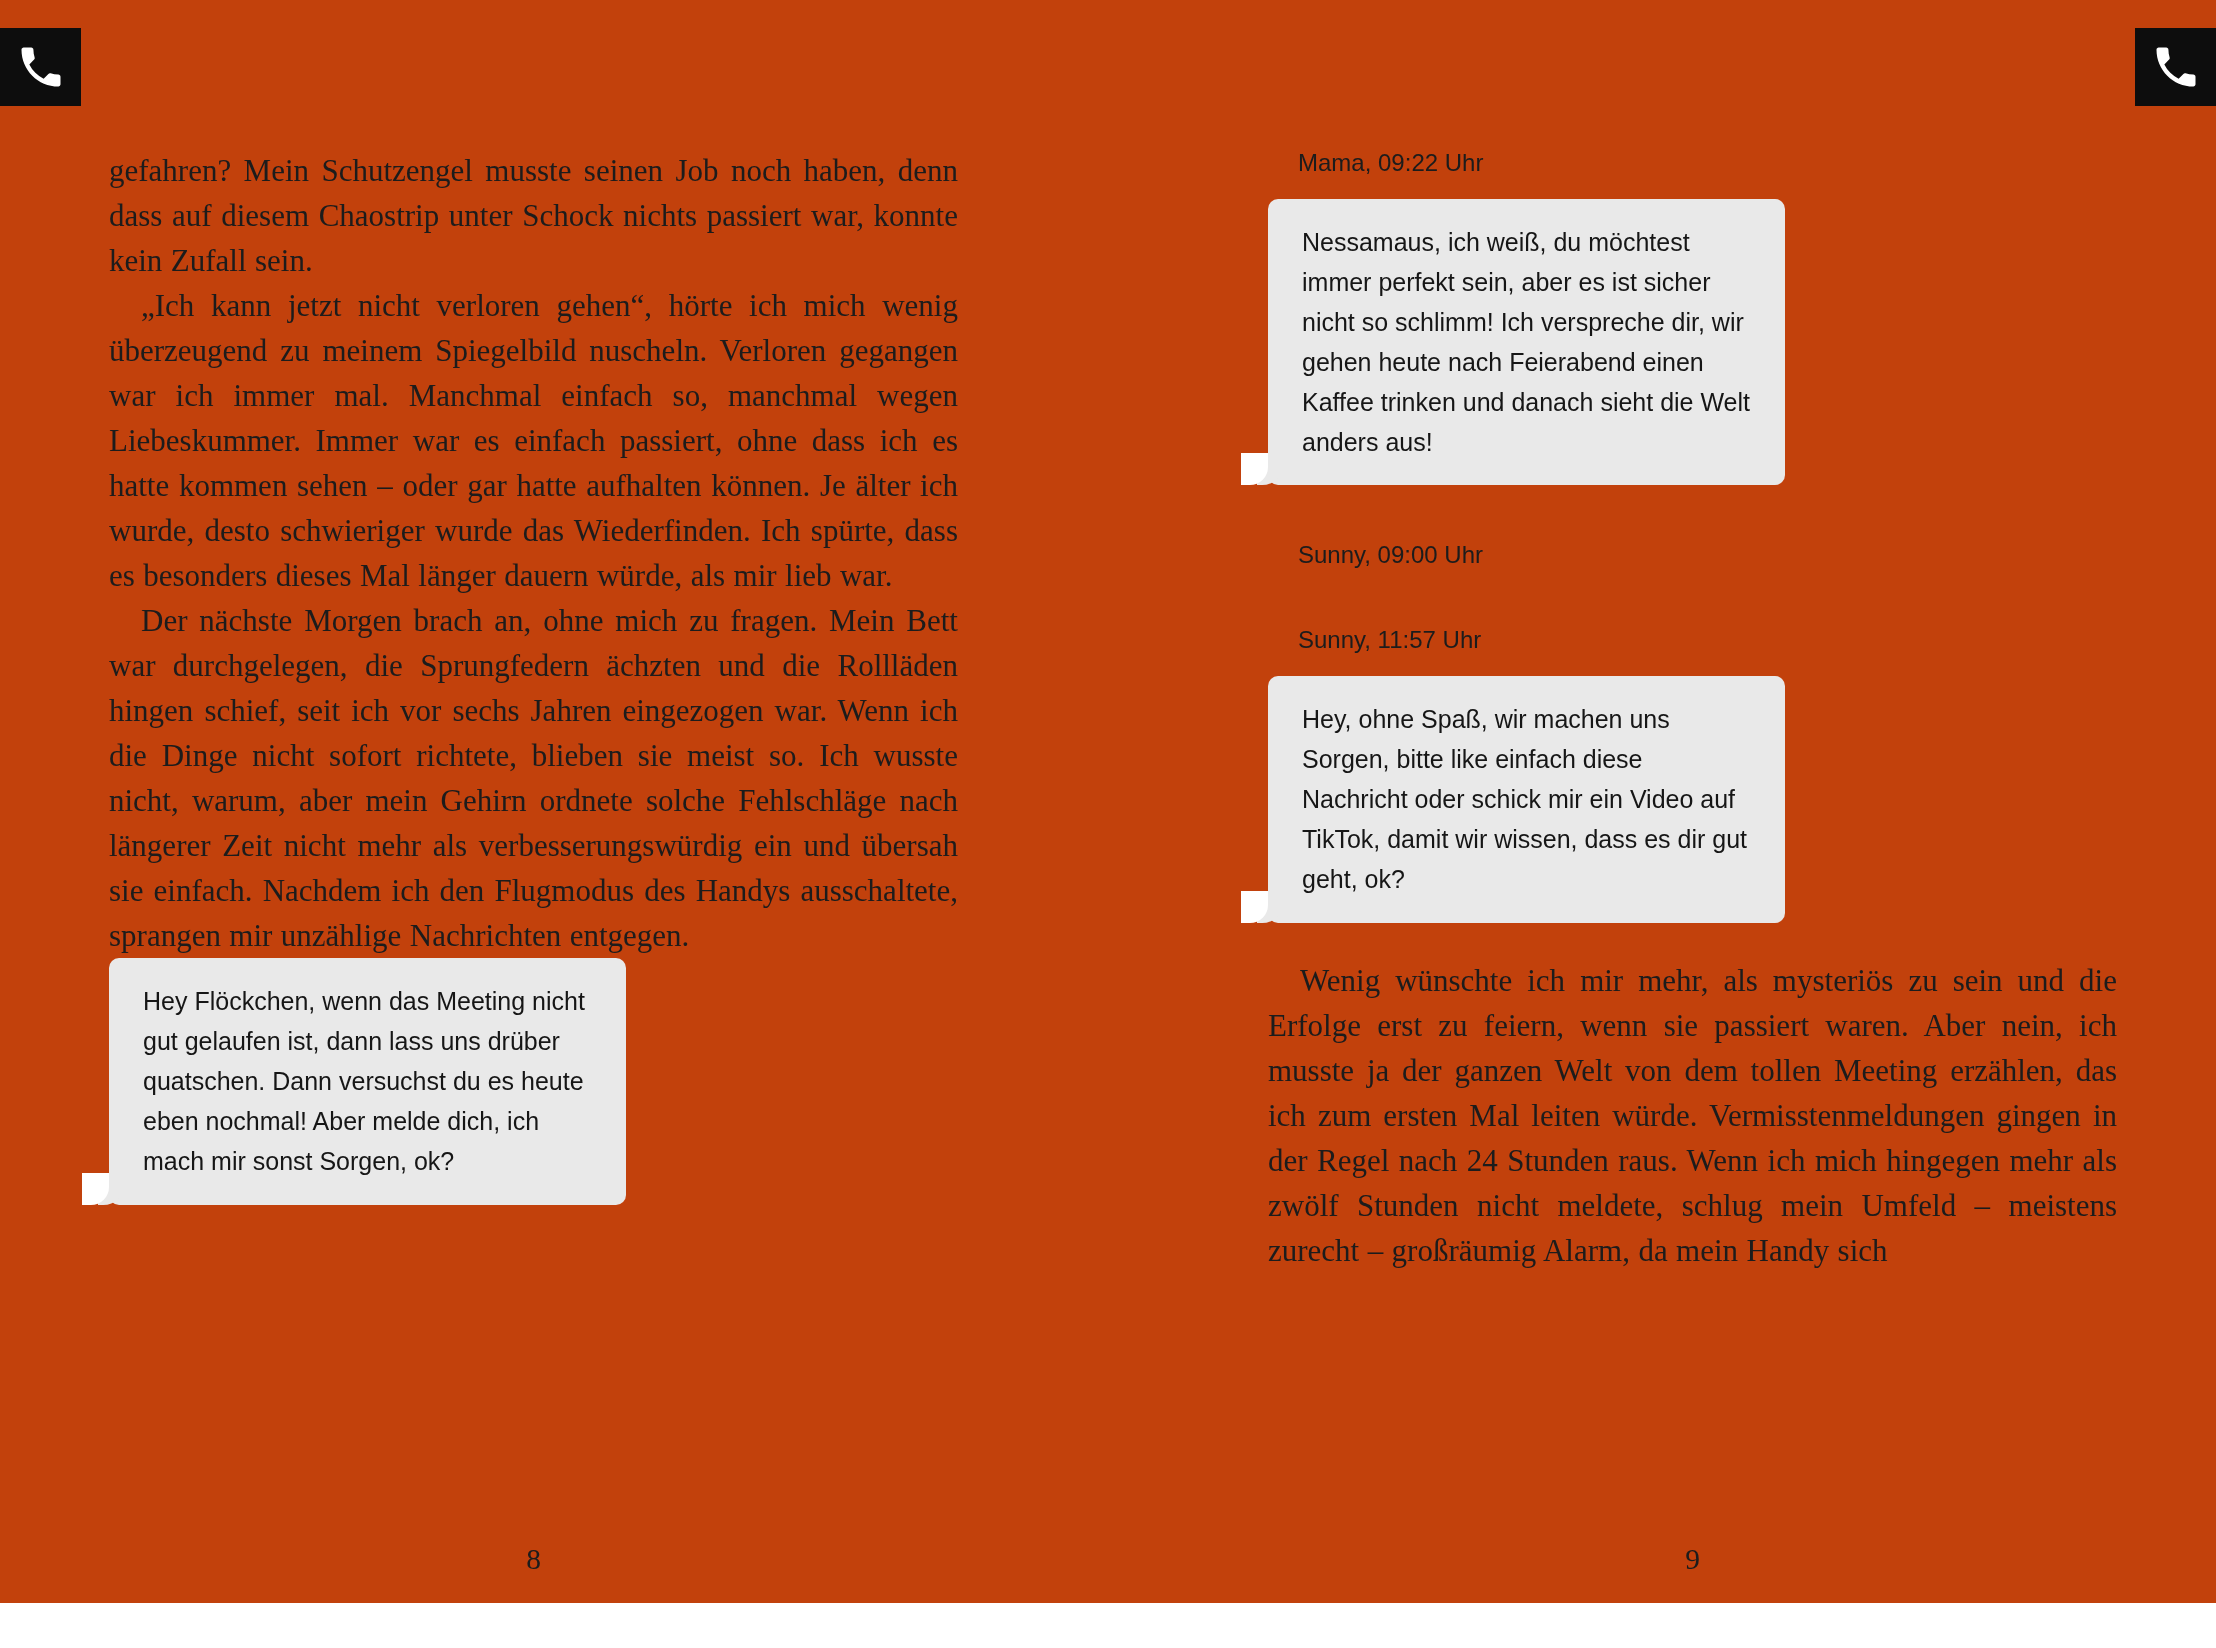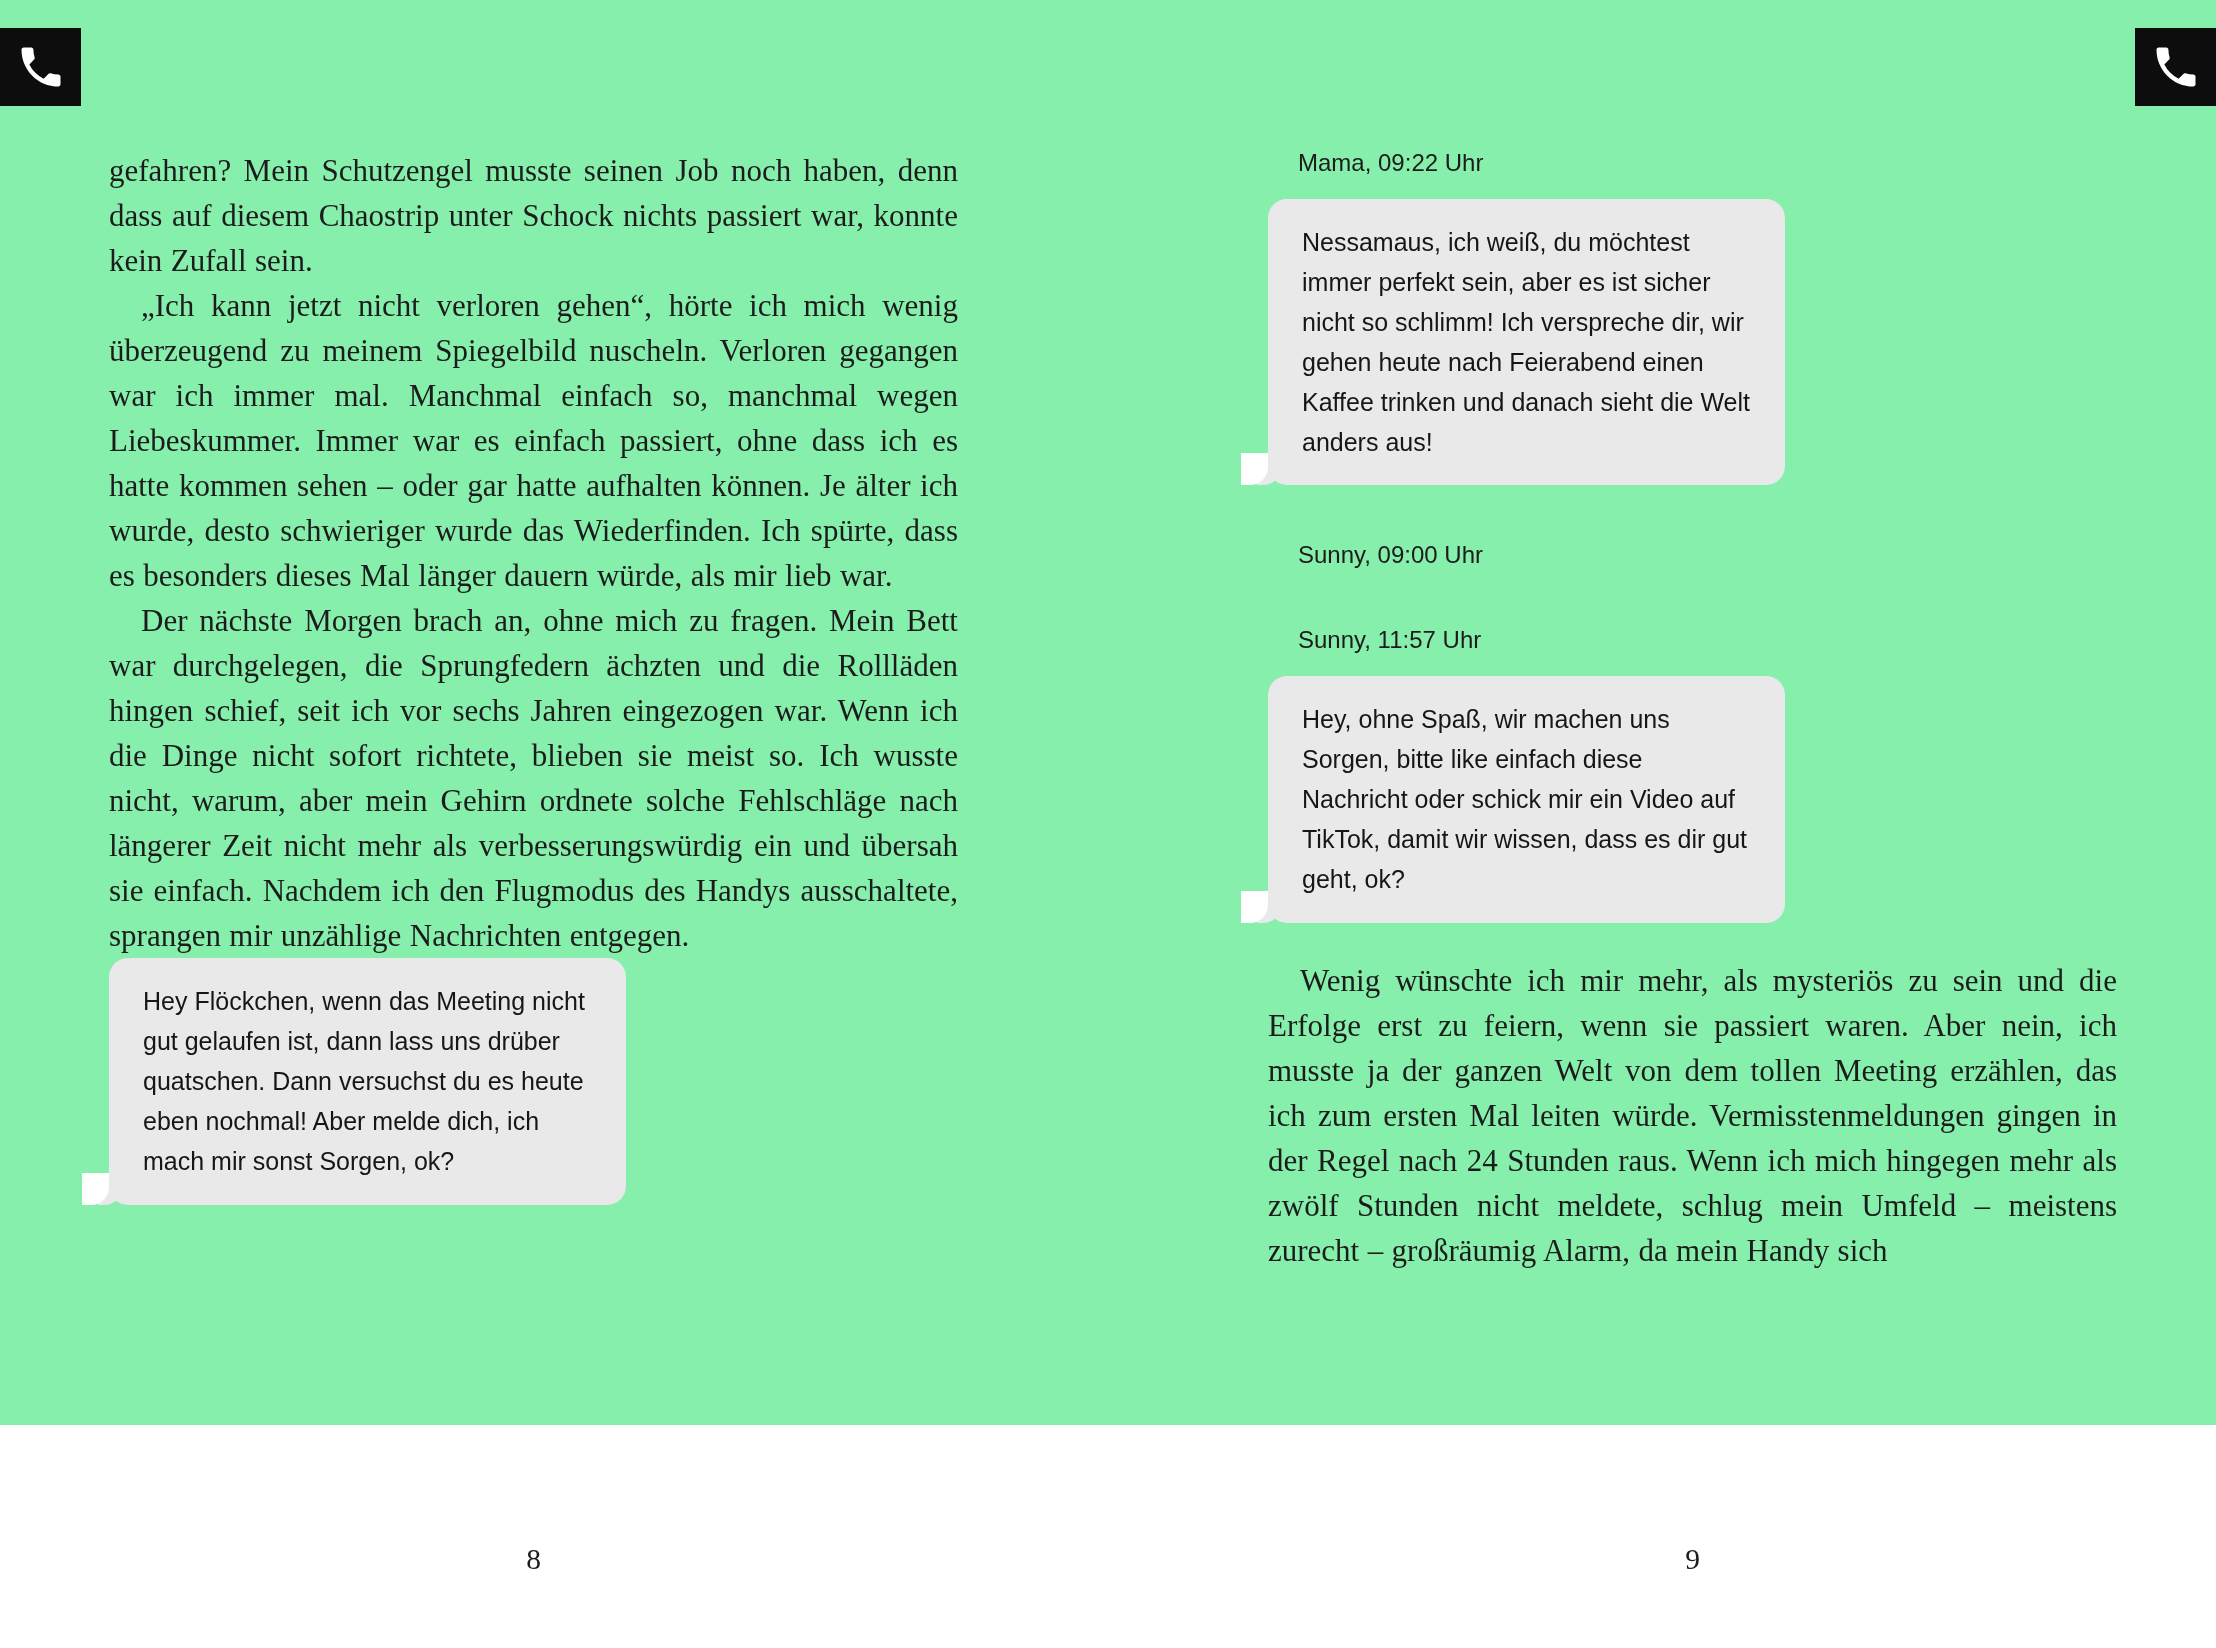--- a/index.html
+++ b/index.html
@@ -4,21 +4,21 @@
 <style>
   * { box-sizing: border-box; }
   html, body { margin: 0; padding: 0; }
   body {
     width: 2216px; height: 1649px;
     background: #ffffff;
     font-family: "Liberation Serif", "DejaVu Serif", serif;
     color: #1c1c1c;
     overflow: hidden;
   }
-  .spread { position: relative; width: 2216px; height: 1425px; background: #86efac; }
+  .spread { position: relative; width: 2216px; height: 1603px; background: #c2410c; }
 
   
   .corner-badge {
     position: absolute; top: 27.5px;
     width: 81px; height: 78px;
     background: #0d0d0d;
     display: flex; align-items: center; justify-content: center;
   }
   .corner-badge.left  { left: 0; }
   .corner-badge.right { right: 0; }
@@ -52,21 +52,21 @@
     line-height: 30px;
     margin: 55px 0 20.6px 30px;
     color: #1c1c1c;
   }
   .page-right .msg-meta:first-child { margin-top: 0; }
 
   .bubble {
     position: relative;
     width: 517px;
     background: #e9e9e9;
-    border-radius: 19px;
+    border-radius: 10px;
     padding: 23.4px 34px;
     font-family: "Liberation Sans", "DejaVu Sans", sans-serif;
     font-size: 25px;
     line-height: 40px;
     color: #161616;
   }
   
   .bubble::before {
     content: ""; position: absolute; left: -11px; bottom: 0;
     width: 26px; height: 26px; background: #e9e9e9;

